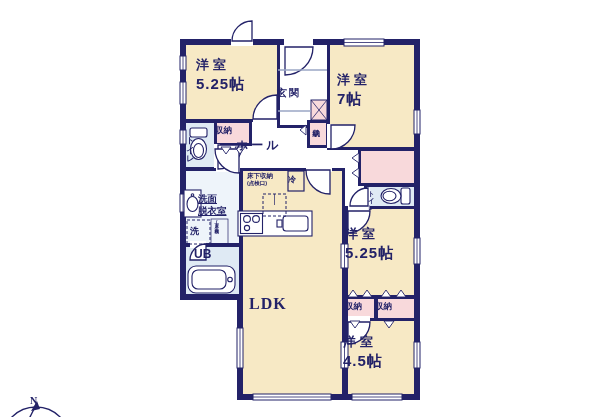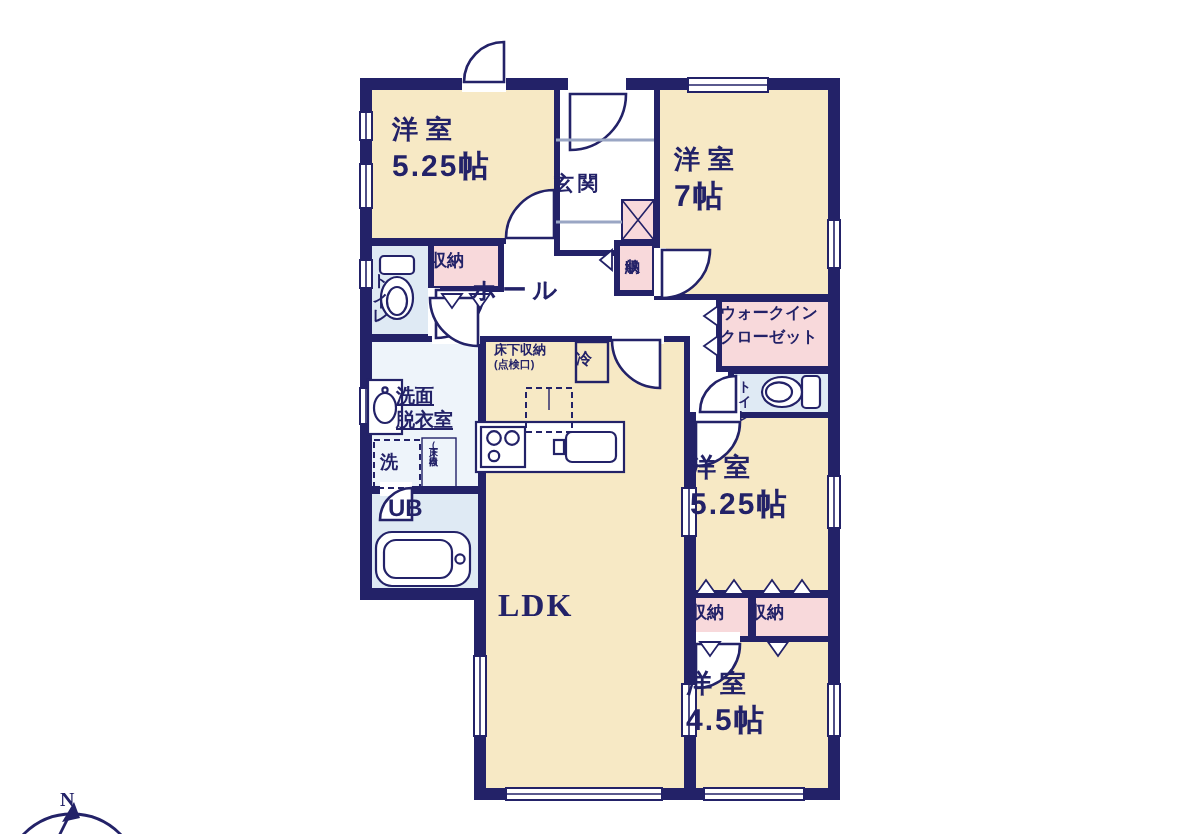--- a/index.html
+++ b/index.html
@@ -196,24 +196,20 @@
   </div>
   <div class="lbl" style="left:277px;top:86px;width:32px;font-size:10px;letter-spacing:2px;">玄関</div>
   <div class="lbl" style="left:337px;top:72px;width:56px;">
     <div class="rn">洋室</div>
     <div class="rs">7帖</div>
   </div>
   <div class="lbl" style="left:215px;top:125px;width:36px;font-size:8.5px;">収納</div>
   <div class="lbl v" style="left:184px;top:131px;font-size:8px;">トイレ</div>
   <div class="lbl" style="left:236px;top:138px;width:80px;font-size:12px;letter-spacing:3px;">ホール</div>
   <div class="lbl v" style="left:311px;top:123px;font-size:7.5px;">収納</div>
-  <div class="lbl" style="left:360px;top:151px;width:55px;font-size:8px;line-height:1.45;">
-    <div>ウォークイン</div>
-    <div>クローゼット</div>
-  </div>
   <div class="lbl v" style="left:367px;top:186px;font-size:6.5px;">トイレ</div>
   <div class="lbl" style="left:198px;top:193px;width:42px;font-size:9.5px;line-height:1.25;text-decoration:underline;">
     <div>洗面</div>
     <div>脱衣室</div>
   </div>
   <div class="lbl" style="left:190px;top:226px;width:17px;font-size:9px;">洗</div>
   <div class="lbl v" style="left:213px;top:220px;height:25px;font-size:4.5px;line-height:1.6;">床下(点検口)</div>
   <div class="lbl" style="left:194px;top:247px;width:36px;font-size:12px;">UB</div>
   <div class="lbl" style="left:247px;top:172px;width:46px;line-height:1.2;">
     <div style="font-size:6.5px;">床下収納</div>

